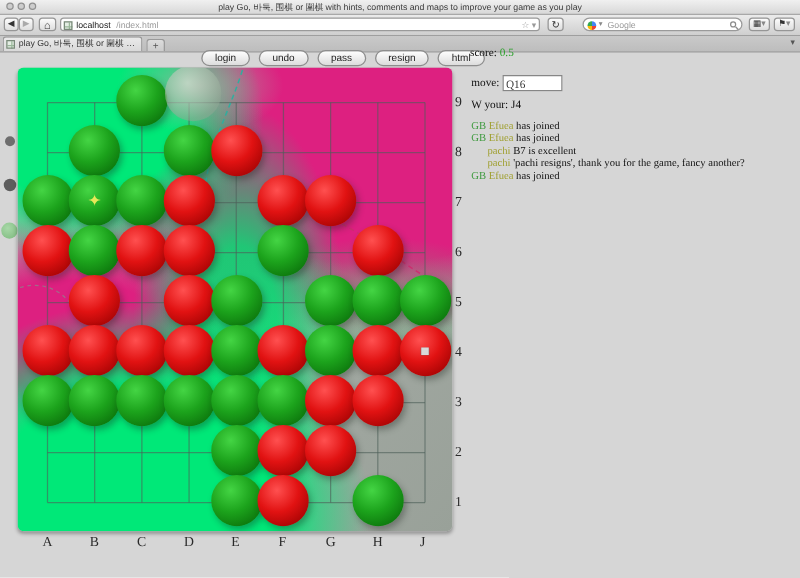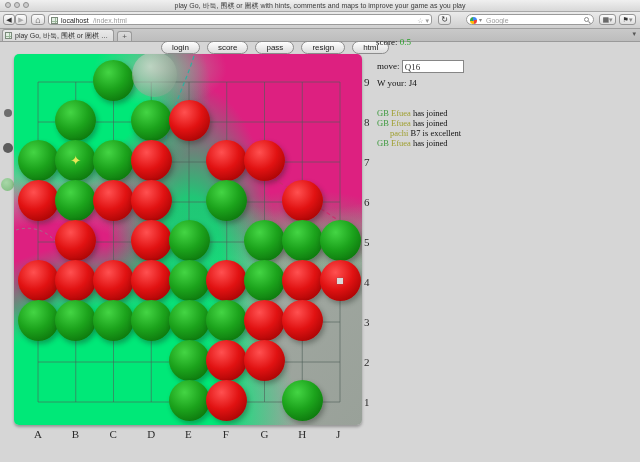--- a/index.html
+++ b/index.html
@@ -52,21 +52,21 @@
   .pillrow{position:absolute;left:161px;top:36px;white-space:nowrap}
   .pillbtn{display:inline-block;height:13px;box-sizing:border-box;padding:0 10px;margin-right:7px;
            border:1px solid #8d8d8d;border-radius:7px;background:linear-gradient(#fefefe,#dcdcdc);
            font-size:8px;line-height:11px;color:#222;text-align:center}
   .scoreline{position:absolute;left:376px;top:37px;font:9px "Liberation Serif",serif;color:#111}
   .scoreval{color:#2aa12a}
   .formrow{position:absolute;font:9px "Liberation Serif",serif;color:#111}
   .ti{box-sizing:border-box;border:1px solid #868686;background:#fff;height:13px;
       font:9px "Liberation Serif",serif;color:#333;padding:0 2px;vertical-align:middle}
   .ti.gray{color:#999}
-  .chatlog{position:absolute;left:377px;top:108px;font:8.5px "Liberation Serif",serif;color:#111}
+  .chatlog{position:absolute;left:377px;top:95px;font:8.5px "Liberation Serif",serif;color:#111}
   .logline{height:10px;line-height:10px;white-space:nowrap}
   .logline.indent{padding-left:13px}
   .gb{color:#3f9a3f}
   .nick{color:#a0a032}
   
   .board{position:absolute;left:14px;top:54px;width:348px;height:371px;border-radius:5px;
          overflow:hidden;box-shadow:0 2px 3px rgba(0,0,0,.3);
          background:
           radial-gradient(ellipse 95px 55px at 42% 4%, rgba(160,172,160,.85), rgba(160,172,160,0) 70%),
           radial-gradient(ellipse 190px 150px at 14% 10%, #00e878 0 45%, rgba(0,232,120,0) 78%),
@@ -133,33 +133,34 @@
 
   <div class="tabbar">
     <div class="tab">
       <span class="favicon"></span>
       <span class="tabtitle">play Go, 바둑, 围棋 or 圍棋 with h...</span>
     </div>
     <div class="newtab">+</div>
     <div class="tablist">▾</div>
   </div>
 
-  <div class="pillrow" id="btnrow"><div class="pillbtn">login</div><div class="pillbtn">score</div><div class="pillbtn">pass</div><div class="pillbtn">resign</div><div class="pillbtn">html</div></div>
+  <div class="pillrow" id="btnrow"><div class="pillbtn">login</div><div class="pillbtn">undo</div><div class="pillbtn">pass</div><div class="pillbtn">resign</div><div class="pillbtn">html</div></div>
 
   <div class="scoreline"><span>score:</span> <span class="scoreval">0.5</span></div>
 
   <div class="formrow" style="left:377px;top:60px">
     <span>move:</span>
-    <input class="ti" style="width: 62px;" value="Q16">
+    <input class="ti" style="width: 48px;" value="Q16">
   </div>
   <div class="formrow" style="left:377px;top:78px">W your: J4</div>
   <div class="chatlog" id="chatlog">
       <div class="logline"><span class="gb">GB </span><span class="nick">Efuea </span><span>has joined</span></div>
       <div class="logline"><span class="gb">GB </span><span class="nick">Efuea </span><span>has joined</span></div>
       <div class="logline indent"><span class="nick">pachi </span><span>B7 is excellent</span></div>
+      <div class="logline indent"><span class="nick">pachi </span><span>'pachi resigns', thank you for the game, fancy another?</span></div>
       <div class="logline"><span class="gb">GB </span><span class="nick">Efuea </span><span>has joined</span></div>
     </div>
 
   <div class="sidedot" style="left:4px;top:109px;width:8px;height:8px;background:#6e6e6e"></div>
   <div class="sidedot" style="left:3px;top:143px;width:10px;height:10px;background:#5d5d5d"></div>
   <div class="sidedot" style="left:1px;top:178px;width:13px;height:13px;background:radial-gradient(circle at 40% 35%,#a8d8a8,#7cb87c)"></div>
 
   <div class="board" id="board">
     <svg width="348" height="371">
       <g id="gridlines">

